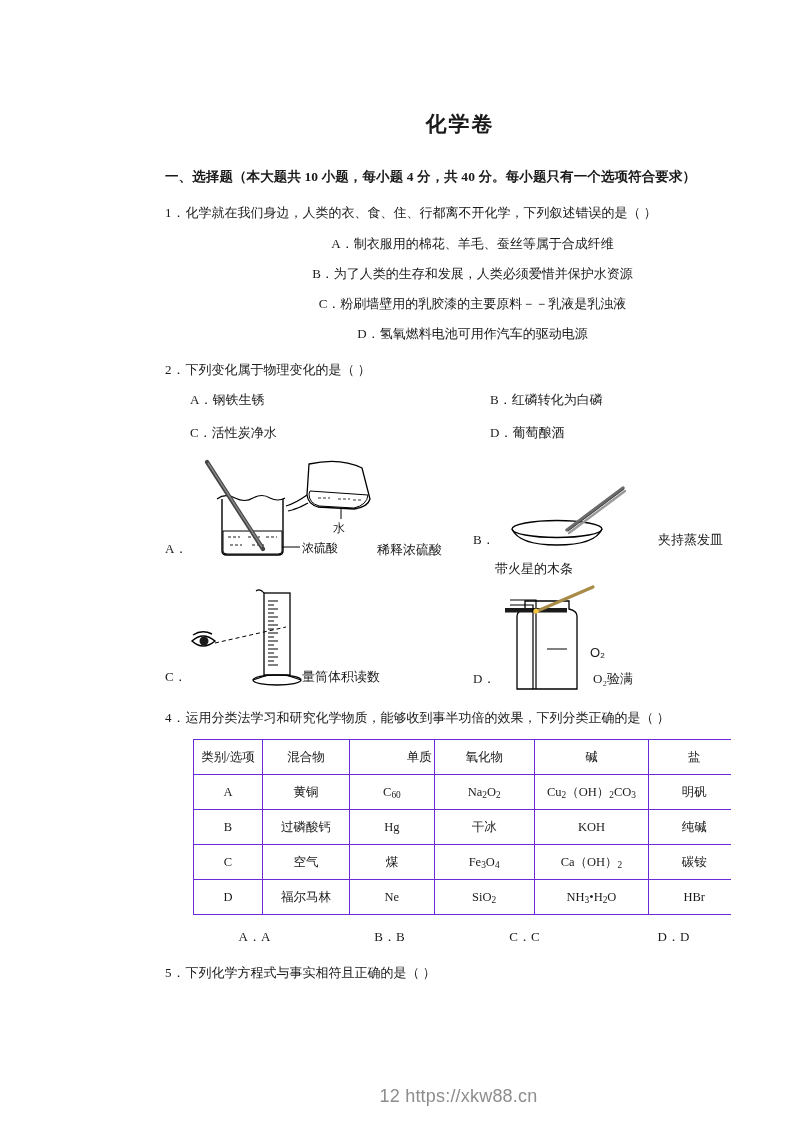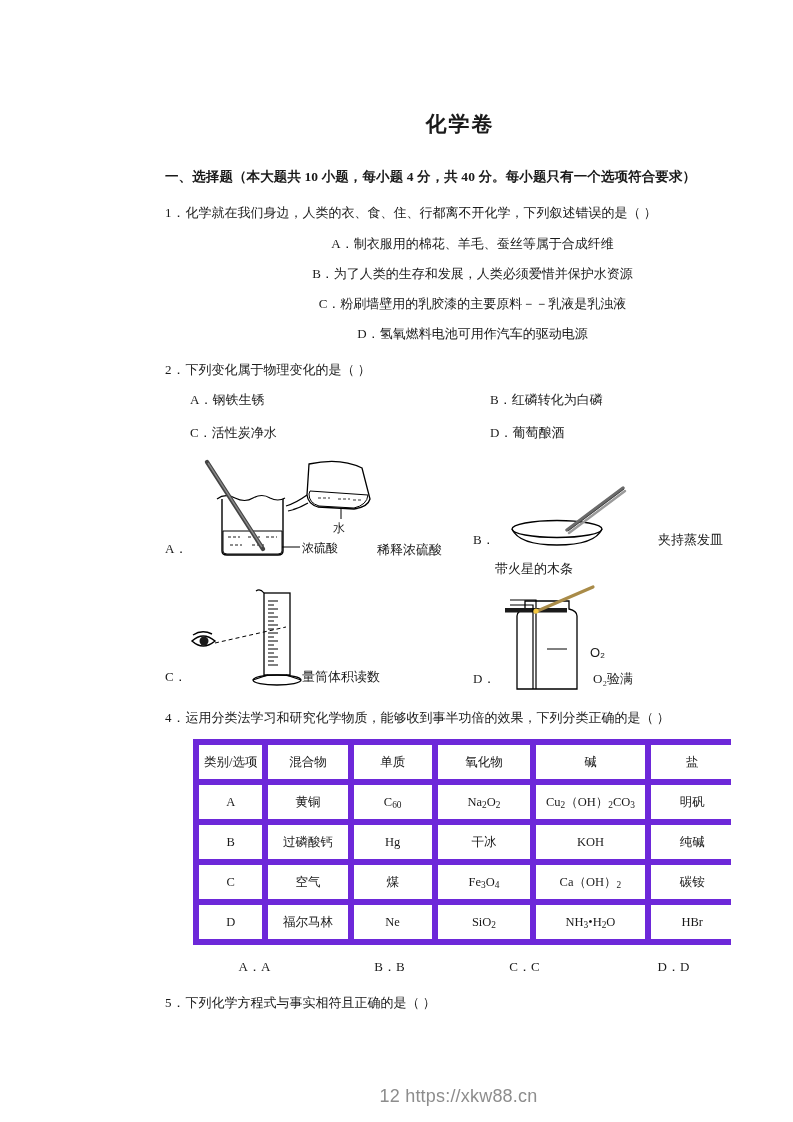--- a/index.html
+++ b/index.html
@@ -115,30 +115,30 @@
 
   
   table.cls-table {
     margin-top: 11px;
     margin-left: 28px;
     border-collapse: collapse;
     width: 547px;
     font-size: 12.5px;
   }
   table.cls-table td, table.cls-table th {
-    border: 6px solid #6d28d9;
+    border: 1px solid #6d28d9;
     text-align: center;
     height: 34px;
     font-weight: normal;
     padding: 0 2px;
     line-height: 1.25;
   }
   table.cls-table .c0 { width: 68px; }
   table.cls-table .c1 { width: 88px; }
-  table.cls-table .c2 { width: 85px; }
+  table.cls-table .c2 { width: 85px; text-align: right; }
   table.cls-table .c3 { width: 100px; }
   table.cls-table .c4 { width: 115px; }
   table.cls-table .c5 { width: 91px; }
   sub { font-size: 75%; vertical-align: baseline; position: relative; bottom: -0.25em; }
 
   
   .equation-line {
     margin-top: 15px;
     padding-left: 25px;
     font-size: 13px;

